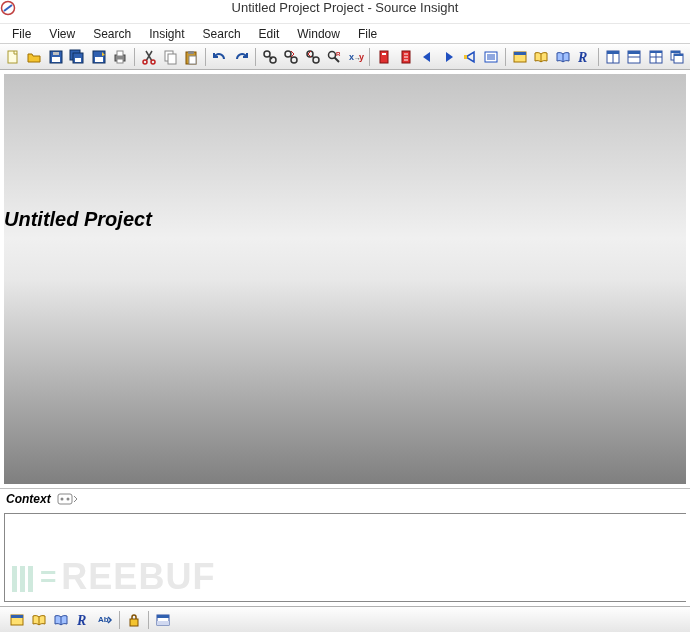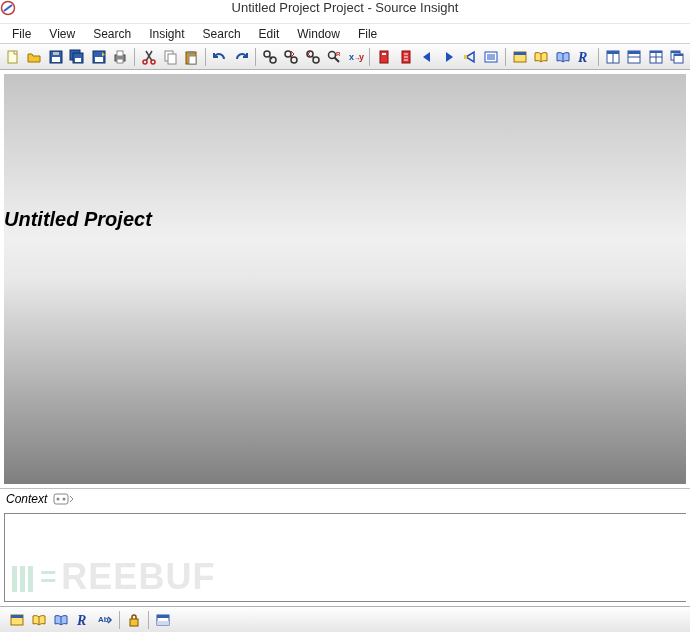--- a/index.html
+++ b/index.html
@@ -108,21 +108,21 @@
   }
   .context-header {
     height: 20px;
     display: flex;
     align-items: center;
     padding: 0 6px;
     gap: 6px;
     font-family: Verdana, sans-serif;
   }
   .context-label {
-    font-weight: 400;
+    font-weight: 700;
     font-style: italic;
     font-size: 12px;
   }
   .context-body {
     flex: 1;
     margin: 4px;
     border: 1px solid #888;
     border-right: none;
     background: #fff;
   }

